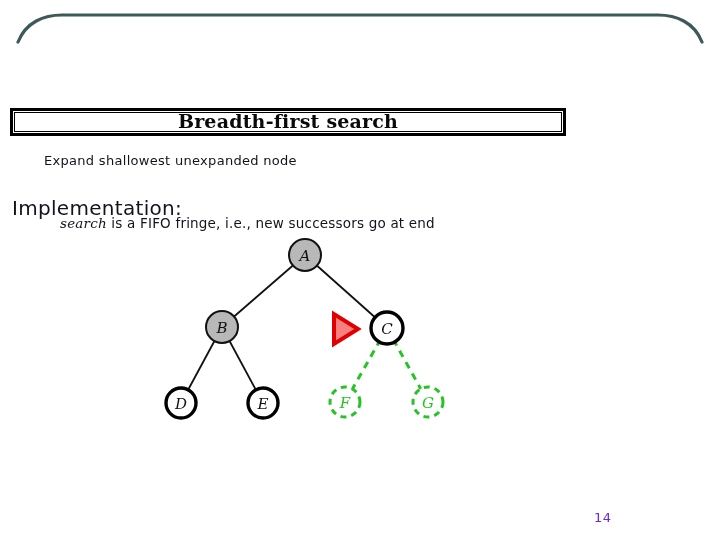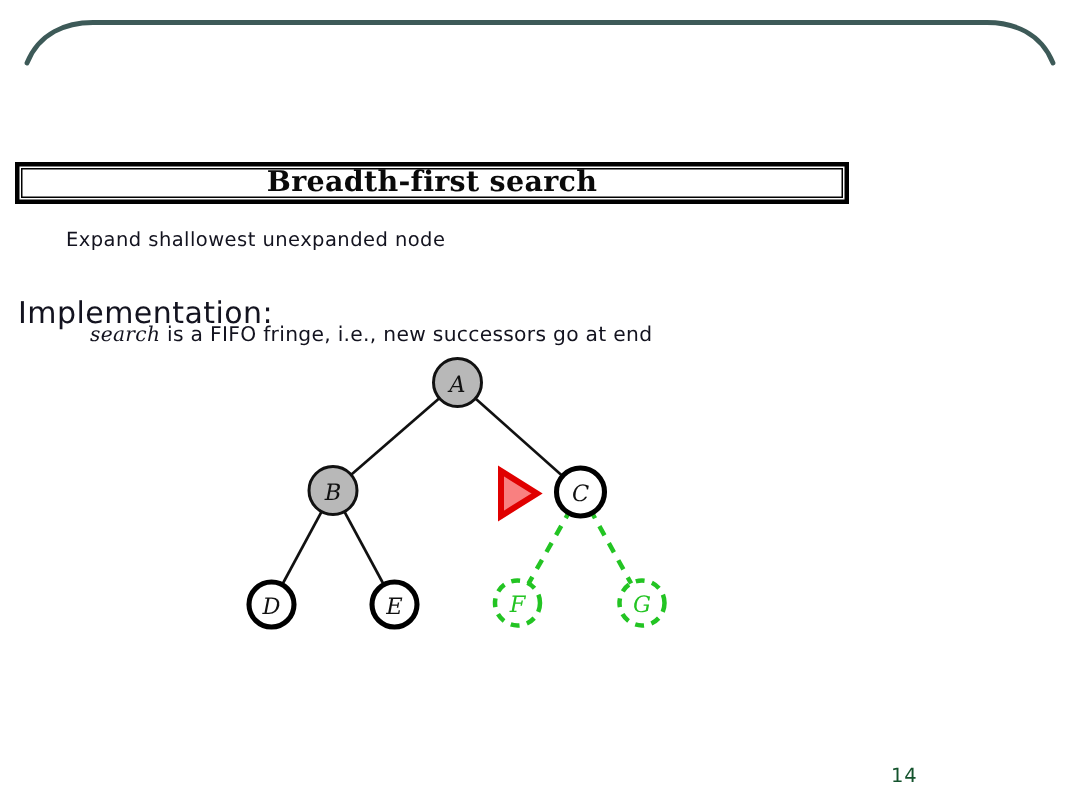--- a/index.html
+++ b/index.html
@@ -112,21 +112,21 @@
   .node-label.dark { fill: #111111; }
   .node-label.green { fill: #23c423; }
 
   
   .page-num {
     position: absolute;
     left: 594px;
     top: 510px;
     font-family: "DejaVu Sans", sans-serif;
     font-size: 13px;
-    color: #14532d;
+    color: #6d28d9;
     letter-spacing: 0.5px;
   }
 </style>
 </head>
 <body>
 
 <div class="slide">
 
   <svg class="top-rule" viewBox="0 0 720 60" width="720" height="60">
     <path d="M 18 42 C 26 22, 44 15, 62 15 L 658 15 C 676 15, 694 22, 702 42" fill="none" stroke="#3d5a58" stroke-width="3.2" stroke-linecap="round"></path>

